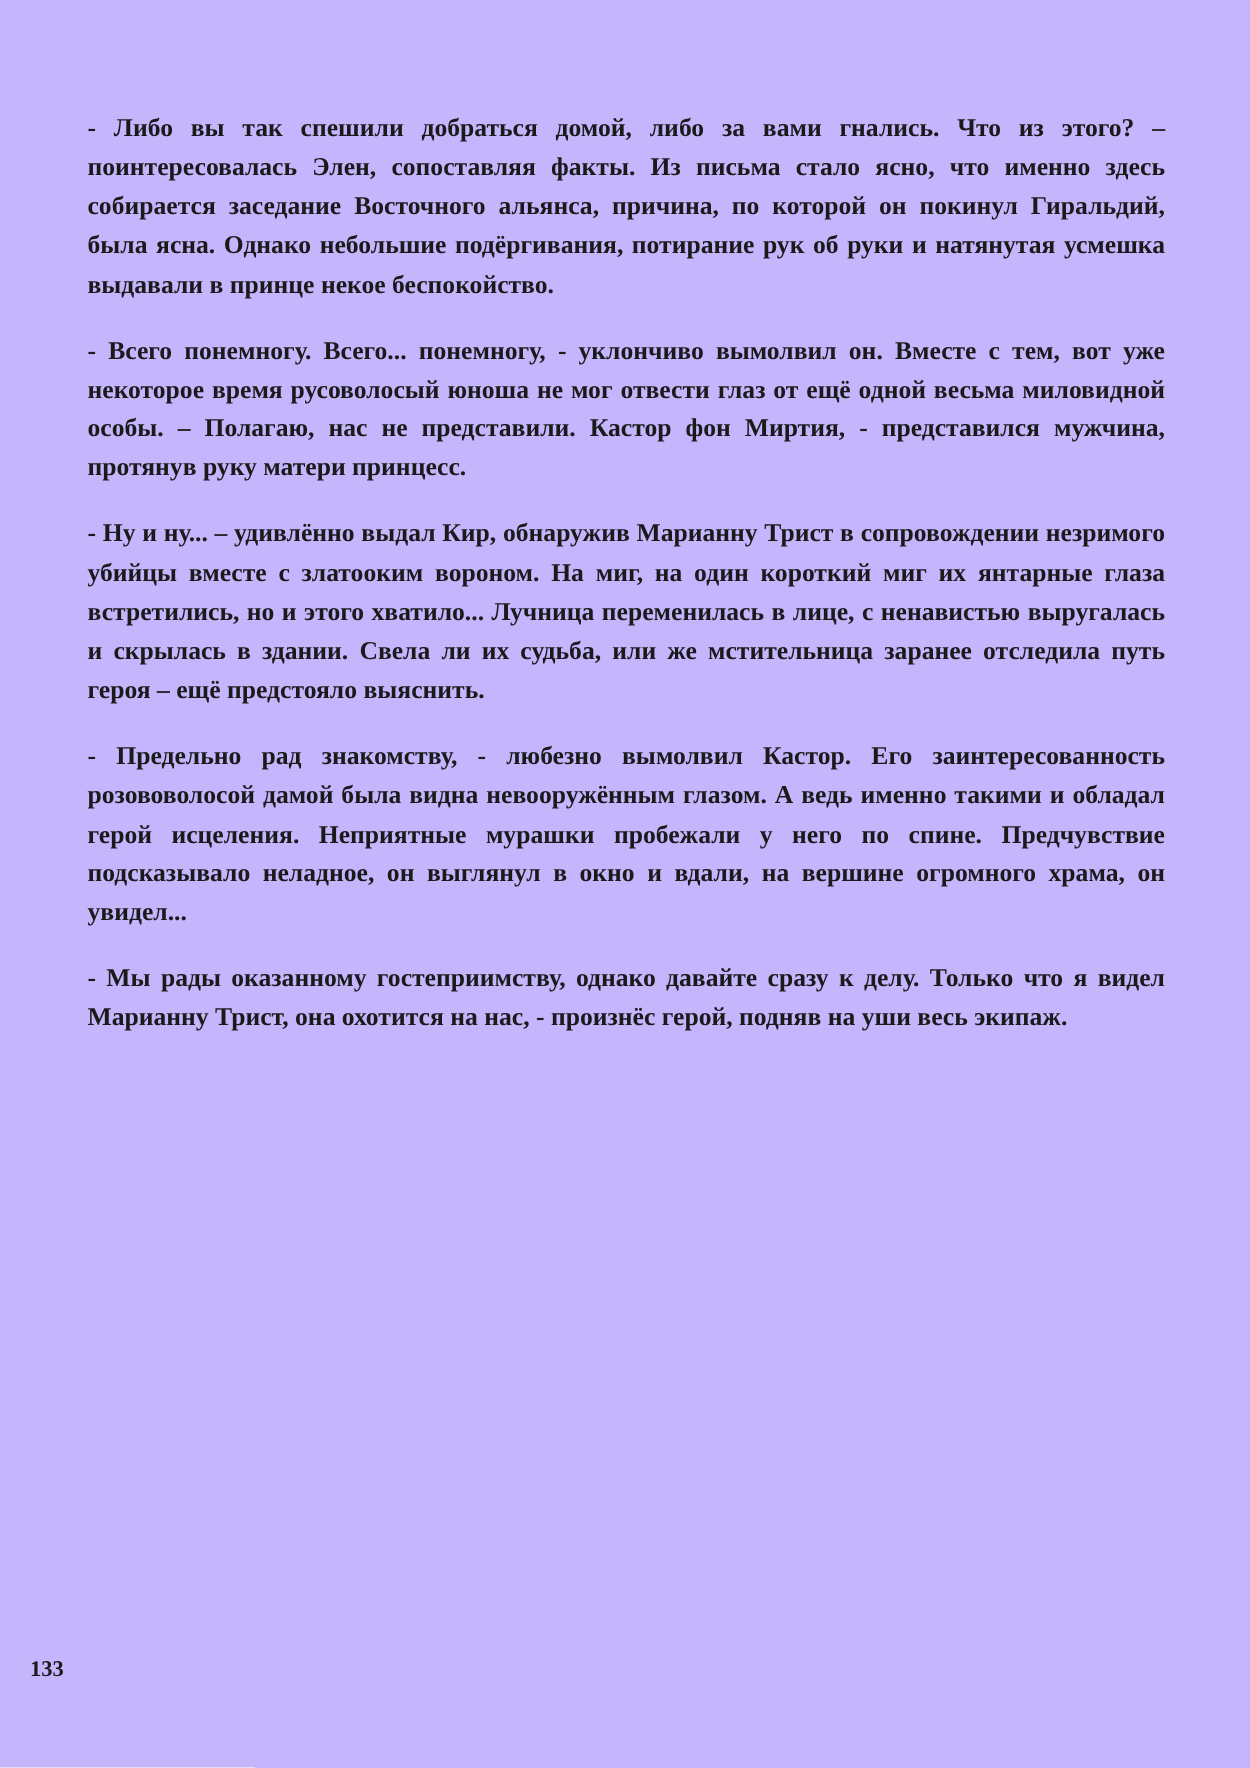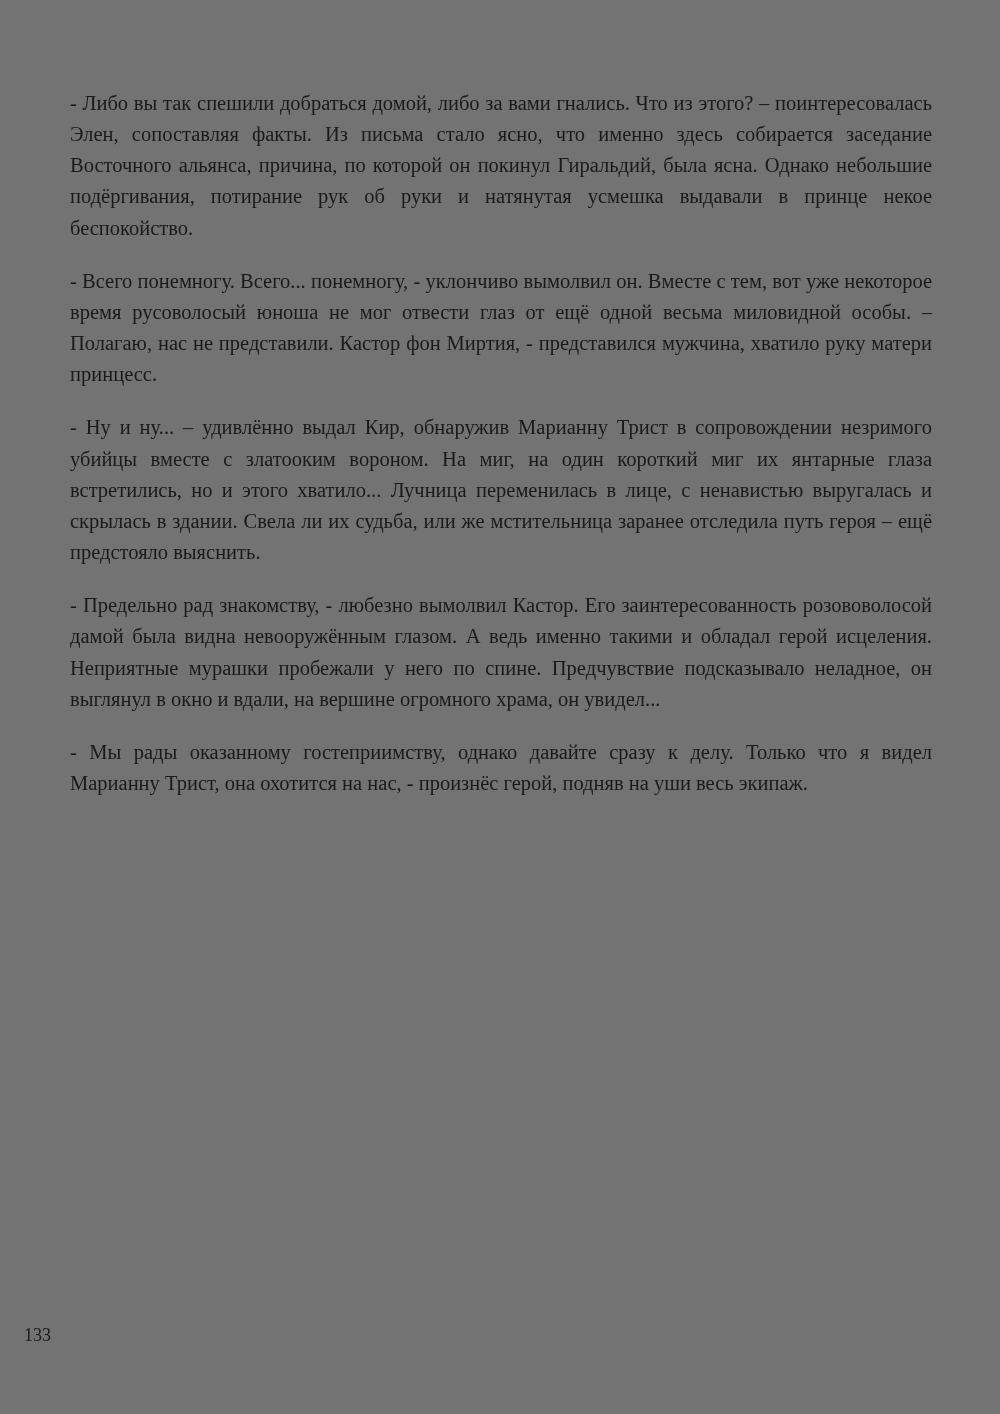--- a/index.html
+++ b/index.html
@@ -14,21 +14,22 @@
     color: #1a1a1a;
     position: relative;
     overflow: hidden;
   }
   .page {
     position: absolute;
     top: 0;
     left: 0;
     width: 1000px;
     height: 1414px;
-    background: #737373;
+    background: #c4b5fd;
+    font-weight: bold;
   }
   .content {
     position: absolute;
     top: 88px;
     left: 70px;
     width: 862px;
   }
   p.para {
     margin: 0 0 22px 0;
     font-size: 20.5px;
@@ -51,19 +52,19 @@
     color: #1a1a1a;
     margin-left: 24px;
   }
 </style>
 </head>
 <body>
 
 <div class="page">
   <div class="content">
     <p class="para">- Либо вы так спешили добраться домой, либо за вами гнались. Что из этого? – поинтересовалась Элен, сопоставляя факты. Из письма стало ясно, что именно здесь собирается заседание Восточного альянса, причина, по которой он покинул Гиральдий, была ясна. Однако небольшие подёргивания, потирание рук об руки и натянутая усмешка выдавали в принце некое беспокойство.</p>
-    <p class="para">- Всего понемногу. Всего... понемногу, - уклончиво вымолвил он. Вместе с тем, вот уже некоторое время русоволосый юноша не мог отвести глаз от ещё одной весьма миловидной особы. – Полагаю, нас не представили. Кастор фон Миртия, - представился мужчина, хватило руку матери принцесс.</p>
+    <p class="para">- Всего понемногу. Всего... понемногу, - уклончиво вымолвил он. Вместе с тем, вот уже некоторое время русоволосый юноша не мог отвести глаз от ещё одной весьма миловидной особы. – Полагаю, нас не представили. Кастор фон Миртия, - представился мужчина, протянув руку матери принцесс.</p>
     <p class="para">- Ну и ну... – удивлённо выдал Кир, обнаружив Марианну Трист в сопровождении незримого убийцы вместе с златооким вороном. На миг, на один короткий миг их янтарные глаза встретились, но и этого хватило... Лучница переменилась в лице, с ненавистью выругалась и скрылась в здании. Свела ли их судьба, или же мстительница заранее отследила путь героя – ещё предстояло выяснить.</p>
     <p class="para">- Предельно рад знакомству, - любезно вымолвил Кастор. Его заинтересованность розововолосой дамой была видна невооружённым глазом. А ведь именно такими и обладал герой исцеления. Неприятные мурашки пробежали у него по спине. Предчувствие подсказывало неладное, он выглянул в окно и вдали, на вершине огромного храма, он увидел...</p>
     <p class="para">- Мы рады оказанному гостеприимству, однако давайте сразу к делу. Только что я видел Марианну Трист, она охотится на нас, -  произнёс герой, подняв на уши весь экипаж.</p>
   </div>
   <div class="page-number">133</div>
 </div>
 
 </body></html>

